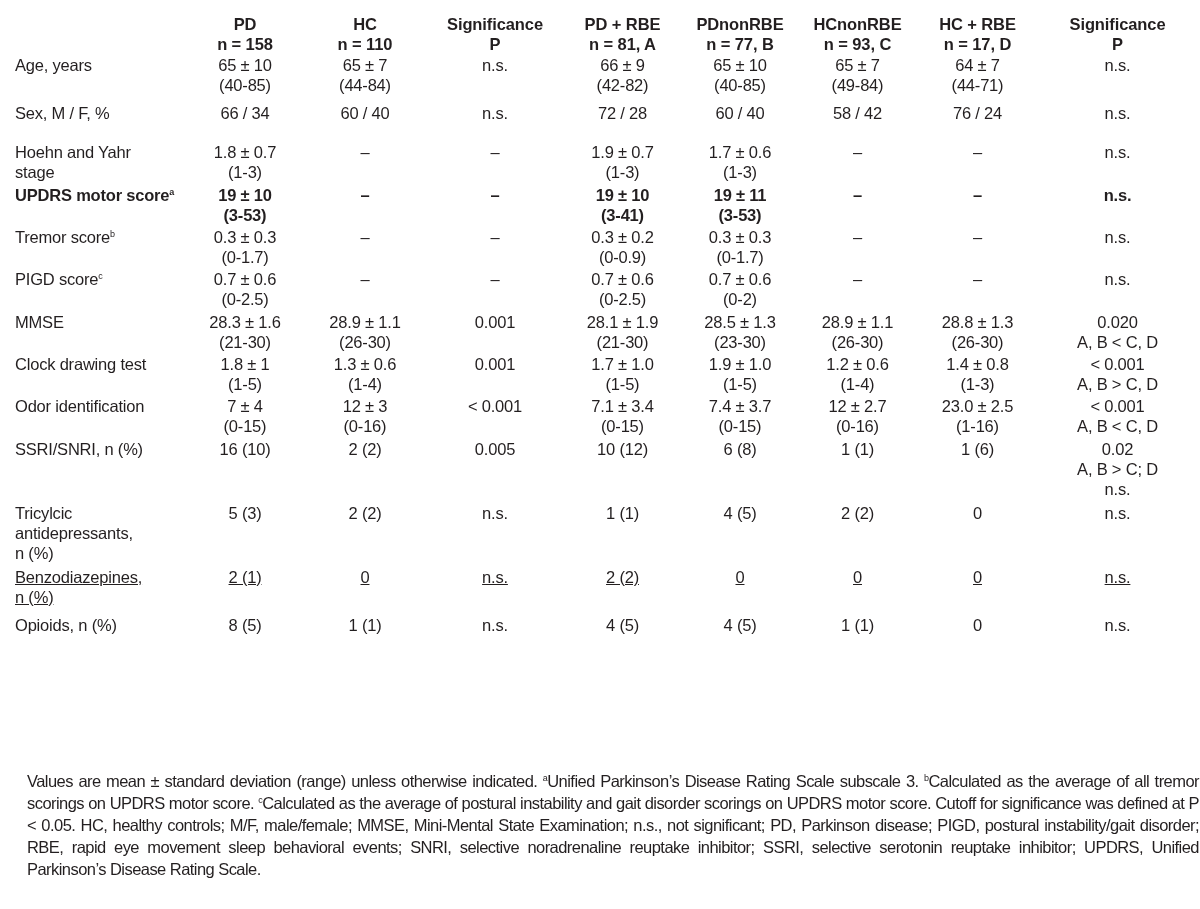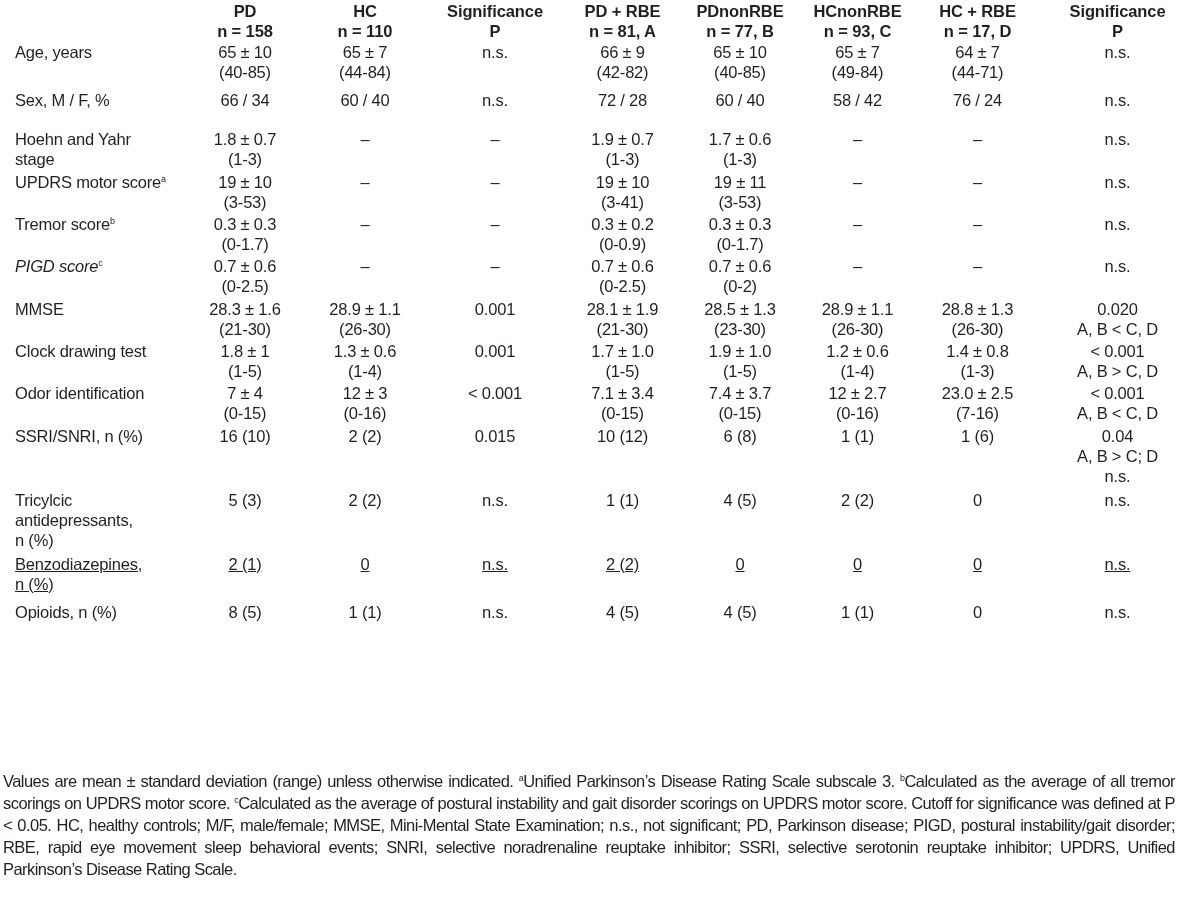--- a/index.html
+++ b/index.html
@@ -9,29 +9,29 @@
     }
     .tbl {
       position: absolute; left: 0; top: 0; width: 1200px;
       border-collapse: collapse; table-layout: fixed;
       font-family: "Liberation Sans Narrow", "Liberation Sans", sans-serif;
       font-size: 16.5px; line-height: 20px;
       letter-spacing: -0.2px;
     }
     .tbl th, .tbl td { padding: 0; vertical-align: top; }
     .tbl th {
-      font-weight: bold; text-align: center; padding-top: 1px; height: 41px;
+      font-weight: bold; text-align: center; padding-top: 14px; height: 41px;
       letter-spacing: -0.1px;
     }
     .tbl td.label { text-align: left; padding-left: 15px; }
     .tbl td.val { text-align: center; }
     .cell-line { display: block; white-space: nowrap; }
     sup { font-size: 9px; line-height: 0; vertical-align: 6px; }
     .foot {
-      position: absolute; left: 3px; top: 770px; width: 1172px;
+      position: absolute; left: 27px; top: 770px; width: 1172px;
       font-size: 16.5px; line-height: 22px; text-align: justify;
       font-family: "Liberation Sans", sans-serif; letter-spacing: -0.55px;
       color: #231f20;
     }
     .foot sup { font-size: 9px; vertical-align: 6px; }
   </style>
 </head>
 <body>
 
 <table class="tbl">
@@ -177,21 +177,21 @@
         <td class="val">
           <span class="cell-line">–</span>
         </td>
         <td class="val">
           <span class="cell-line">–</span>
         </td>
         <td class="val">
           <span class="cell-line">n.s.</span>
         </td>
       </tr>
-      <tr style="height: 42px;">
+      <tr style="height: 42px; font-weight: bold;">
         <td class="label"><span class="cell-line" style="display: inline;">UPDRS motor score</span><sup>a</sup></td>
         <td class="val">
           <span class="cell-line">19 ± 10</span>
           <span class="cell-line">(3-53)</span>
         </td>
         <td class="val">
           <span class="cell-line">–</span>
         </td>
         <td class="val">
           <span class="cell-line">–</span>
@@ -238,21 +238,21 @@
           <span class="cell-line">–</span>
         </td>
         <td class="val">
           <span class="cell-line">–</span>
         </td>
         <td class="val">
           <span class="cell-line">n.s.</span>
         </td>
       </tr>
       <tr style="height: 43px;">
-        <td class="label"><span class="cell-line" style="display: inline; font-style: italic;">PIGD score</span><sup>c</sup></td>
+        <td class="label"><span class="cell-line" style="display: inline;">PIGD score</span><sup>c</sup></td>
         <td class="val">
           <span class="cell-line">0.7 ± 0.6</span>
           <span class="cell-line">(0-2.5)</span>
         </td>
         <td class="val">
           <span class="cell-line">–</span>
         </td>
         <td class="val">
           <span class="cell-line">–</span>
         </td>
@@ -368,54 +368,54 @@
         <td class="val">
           <span class="cell-line">7.4 ± 3.7</span>
           <span class="cell-line">(0-15)</span>
         </td>
         <td class="val">
           <span class="cell-line">12 ± 2.7</span>
           <span class="cell-line">(0-16)</span>
         </td>
         <td class="val">
           <span class="cell-line">23.0 ± 2.5</span>
-          <span class="cell-line">(7-16)</span>
+          <span class="cell-line">(1-16)</span>
         </td>
         <td class="val">
           <span class="cell-line">&lt; 0.001</span>
           <span class="cell-line">A, B &lt; C, D</span>
         </td>
       </tr>
       <tr style="height: 64px;">
         <td class="label">
           <span class="cell-line">SSRI/SNRI, n (%)</span>
         </td>
         <td class="val">
           <span class="cell-line">16 (10)</span>
         </td>
         <td class="val">
           <span class="cell-line">2 (2)</span>
         </td>
         <td class="val">
-          <span class="cell-line">0.015</span>
+          <span class="cell-line">0.005</span>
         </td>
         <td class="val">
           <span class="cell-line">10 (12)</span>
         </td>
         <td class="val">
           <span class="cell-line">6 (8)</span>
         </td>
         <td class="val">
           <span class="cell-line">1 (1)</span>
         </td>
         <td class="val">
           <span class="cell-line">1 (6)</span>
         </td>
         <td class="val">
-          <span class="cell-line">0.04</span>
+          <span class="cell-line">0.02</span>
           <span class="cell-line">A, B &gt; C; D</span>
           <span class="cell-line">n.s.</span>
         </td>
       </tr>
       <tr style="height: 64px;">
         <td class="label">
           <span class="cell-line">Tricylcic</span>
           <span class="cell-line">antidepressants,</span>
           <span class="cell-line">n (%)</span>
         </td>

